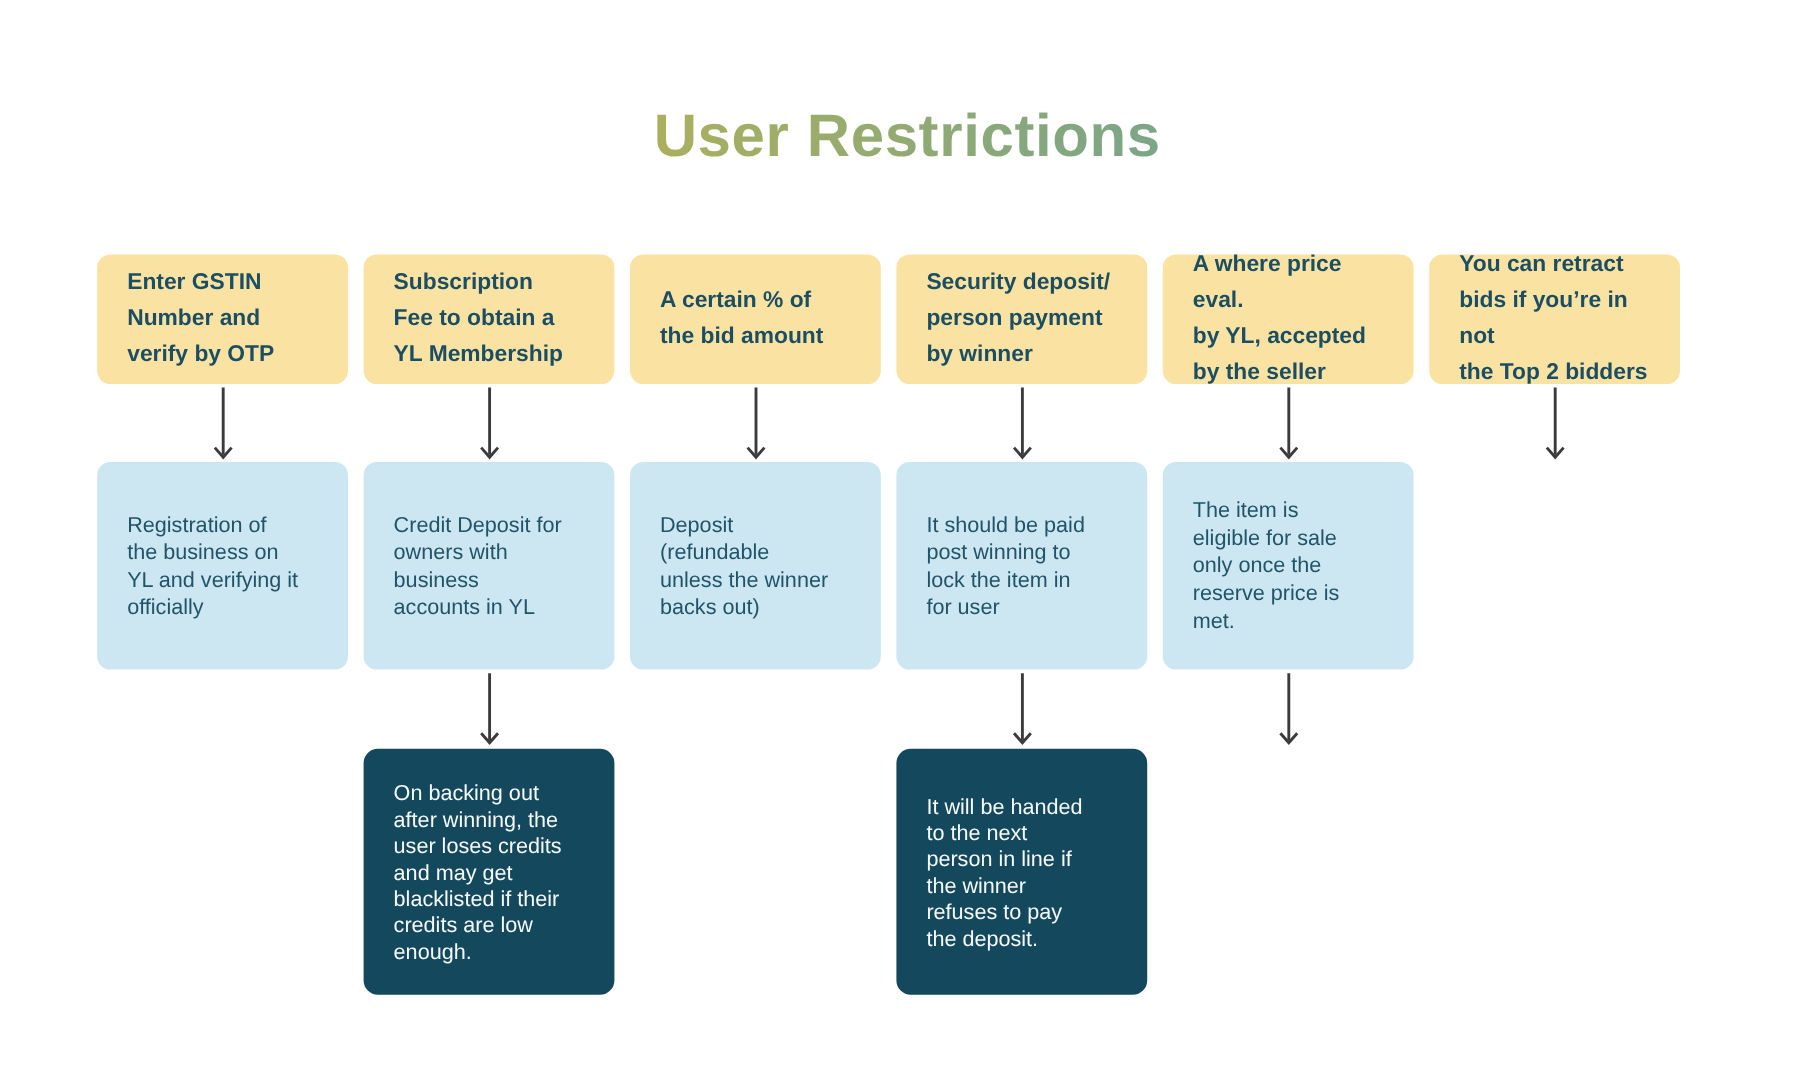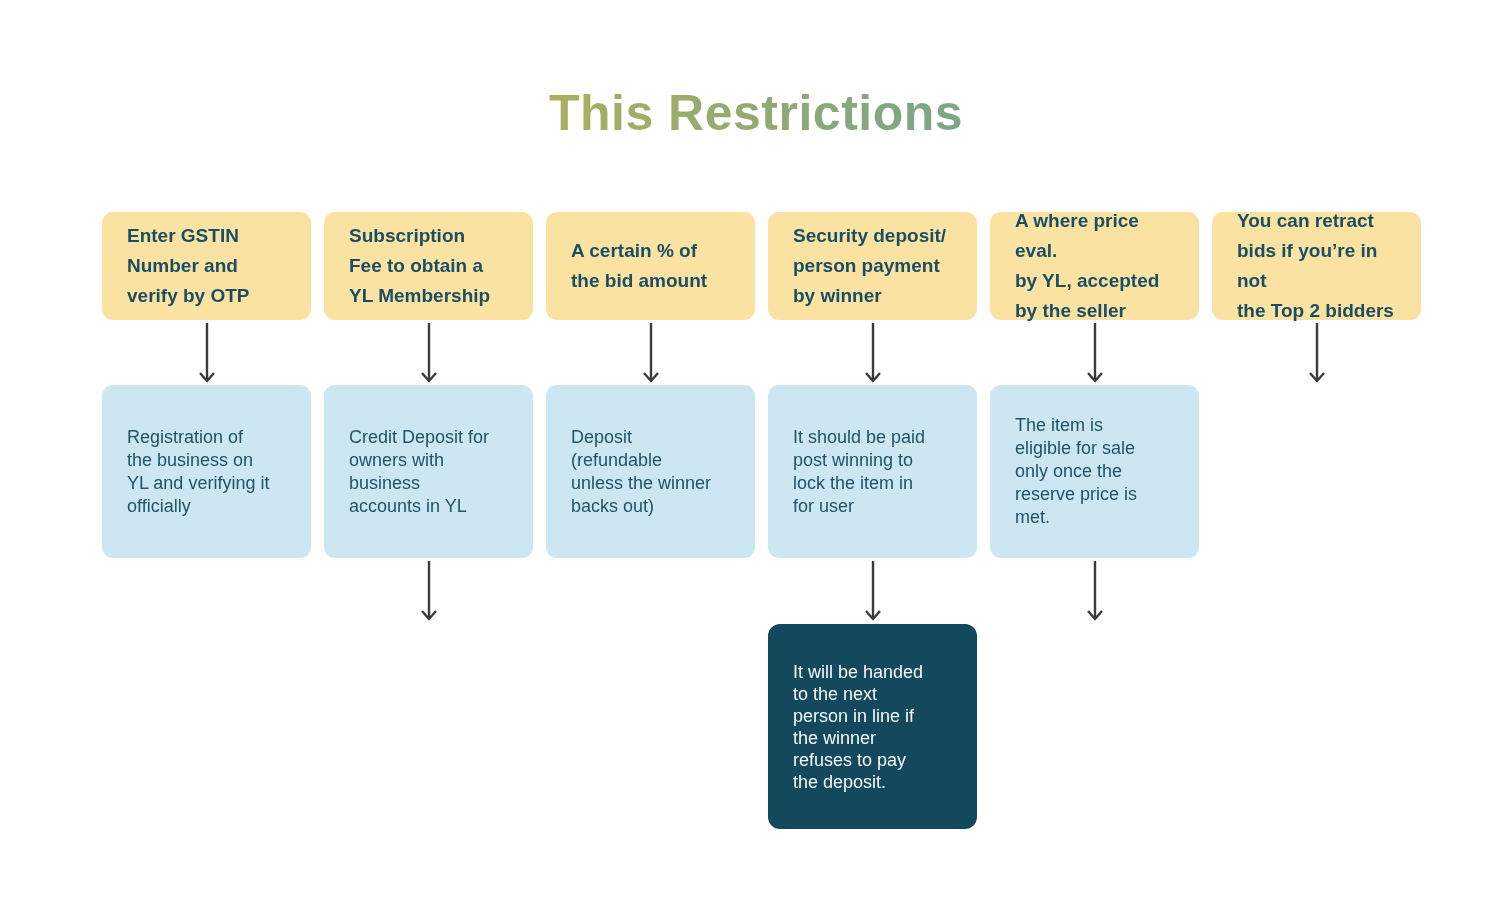--- a/index.html
+++ b/index.html
@@ -21,21 +21,21 @@
     font-weight: 700;
     letter-spacing: 0.5px;
     background: linear-gradient(90deg, #eec32d 0%, #b5b254 30%, #84a77f 58%, #4b97bc 100%);
     -webkit-background-clip: text;
     background-clip: text;
     -webkit-text-fill-color: transparent;
     color: transparent;
   }
   .flow-grid {
     position: absolute;
-    left: 102px;
+    left: 81px;
     top: 212px;
     display: grid;
     grid-template-columns: repeat(6, 209px);
     column-gap: 13px;
   }
   .flow-col {
     display: flex;
     flex-direction: column;
     align-items: stretch;
   }
@@ -79,21 +79,21 @@
   .arrow-cell svg { display: block; }
   .arrow-cell .stroke {
     stroke: #3b3b3b;
     stroke-width: 2.4;
     fill: none;
   }
 </style>
 </head>
 <body>
 
-<h1 class="page-title">This Restrictions</h1>
+<h1 class="page-title">User Restrictions</h1>
 
 <div class="flow-grid">
 
   <div class="flow-col">
     <div class="card card-header">Enter GSTIN
 Number and
 verify by OTP</div>
     <div class="arrow-cell r1">
       <svg width="18" height="62" viewBox="0 0 18 62">
           <line class="stroke" x1="9" y1="1" x2="9" y2="57"></line>
@@ -119,20 +119,27 @@
     <div class="card card-mid">Credit Deposit for
 owners with
 business
 accounts in YL</div>
     <div class="arrow-cell r2">
       <svg width="18" height="62" viewBox="0 0 18 62">
           <line class="stroke" x1="9" y1="1" x2="9" y2="57"></line>
           <polyline class="stroke" points="2,51 9,59 16,51"></polyline>
         </svg>
     </div>
+    <div class="card card-bottom">On backing out
+after winning, the
+user loses credits
+and may get
+blacklisted if their
+credits are low
+enough.</div>
   </div>
 
   <div class="flow-col">
     <div class="card card-header">A certain % of
 the bid amount</div>
     <div class="arrow-cell r1">
       <svg width="18" height="62" viewBox="0 0 18 62">
           <line class="stroke" x1="9" y1="1" x2="9" y2="57"></line>
           <polyline class="stroke" points="2,51 9,59 16,51"></polyline>
         </svg>

